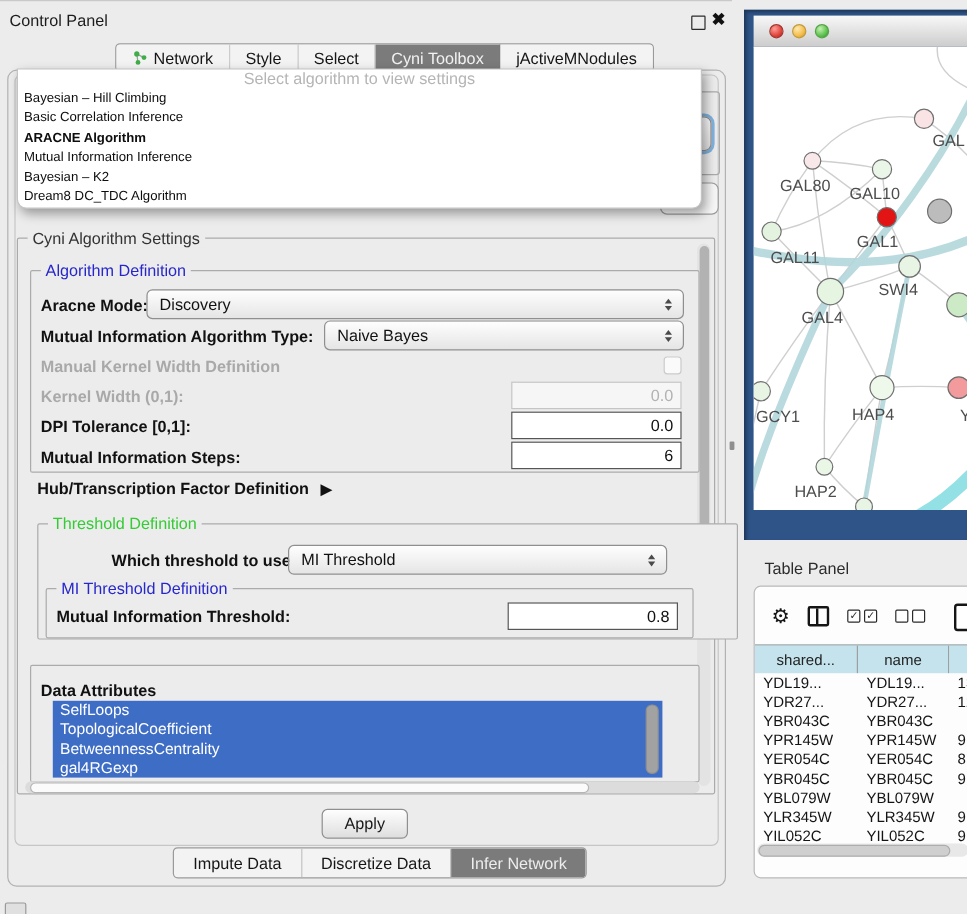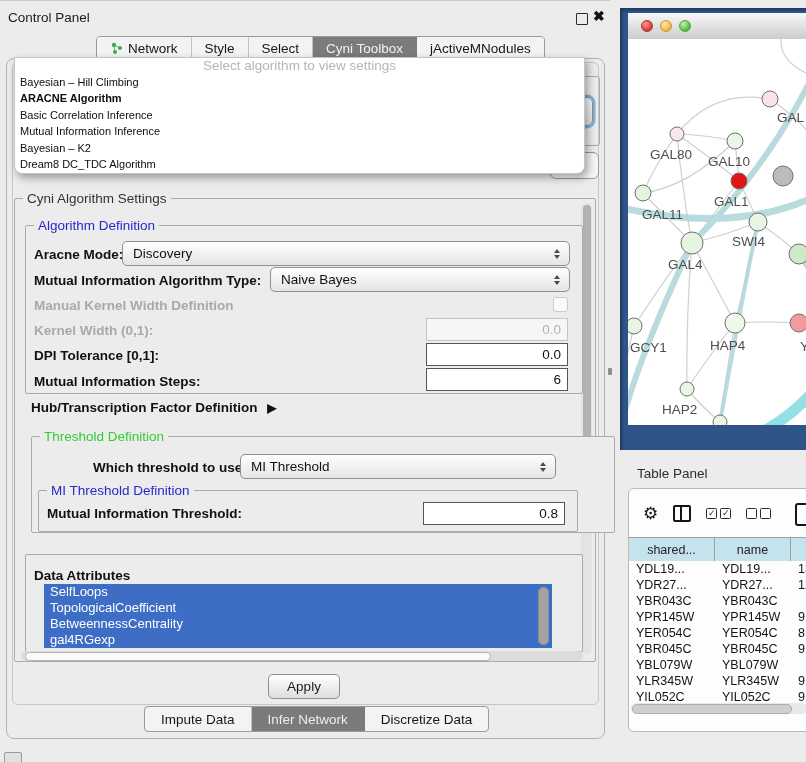--- a/index.html
+++ b/index.html
@@ -145,22 +145,22 @@
       <span class="spin">
         <i class="up"></i>
         <i class="dn"></i>
       </span>
     </div>
   <div class="abs frag-combo2"></div>
 
   <div class="abs popup">
     <div class="popup-placeholder">Select algorithm to view settings</div>
     <div class="popup-item">Bayesian – Hill Climbing</div>
+    <div class="popup-item">Basic Correlation Inference</div>
     <div class="popup-item bold">ARACNE Algorithm</div>
-    <div class="popup-item">Basic Correlation Inference</div>
     <div class="popup-item">Mutual Information Inference</div>
     <div class="popup-item">Bayesian – K2</div>
     <div class="popup-item">Dream8 DC_TDC Algorithm</div>
   </div>
 
   <div class="abs group" style="left:14px;top:198px;width:580px;height:462px;">
     <span class="group-title t-plain">Cyni Algorithm Settings</span>
 
     <div class="vscroll-track abs" style="right:3px;top:4px;height:452px;">
       <div class="vscroll-thumb" style="top:2px;height:276px;"></div>
@@ -249,25 +249,25 @@
   </div>
 
   <div class="abs apply-btn">
       <span>Apply</span>
     </div>
 
   <div class="abs bottom-tabbar">
     <div class="btab">
         <span>Impute Data</span>
       </div>
+    <div class="btab">
+        <span>Discretize Data</span>
+      </div>
     <div class="btab sel">
         <span>Infer Network</span>
-      </div>
-    <div class="btab">
-        <span>Discretize Data</span>
       </div>
   </div>
 
   <div class="abs mini-btn"></div>
   <div class="abs splitter-handle"></div>
 
   <div class="abs net-window">
     <div class="net-titlebar">
       <div class="light red"></div>
       <div class="light yellow"></div>

